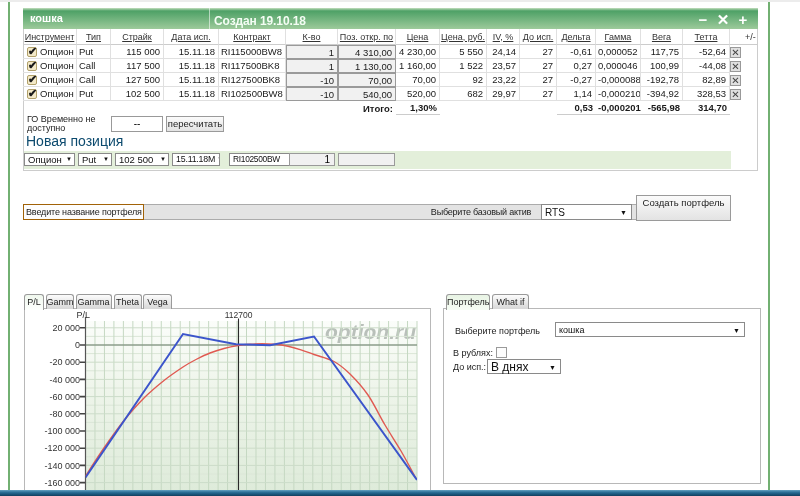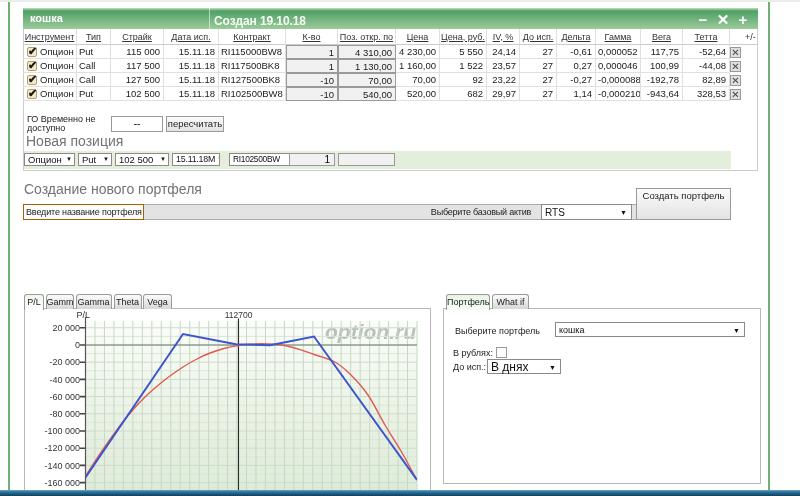--- a/index.html
+++ b/index.html
@@ -24,21 +24,21 @@
 #tbl td.num{text-align:right}
 #tbl td.inp{background:#f1f1f1;border:1px solid #9a9a9a;text-align:right}
 #tbl tr.tot td{border:none;font-weight:bold;text-align:right}
 #tbl tr.tot td.bb{border-bottom:1px solid #ccc}
 .cb{display:inline-block;width:10px;height:10px;background:#f3e9c8;border:1px solid #b1a06a;border-radius:2px;vertical-align:-2px;margin:0 3px 0 2px;position:relative}
 .cb:after{content:"\2714";position:absolute;left:0px;top:-3px;font-size:11px;color:#1a1a1a;font-weight:bold}
 .xbtn{display:inline-block;width:11px;height:11px;background:#e0e0e0;border:1px solid #999;color:#444;font-size:10px;line-height:9px;text-align:center;vertical-align:middle}
 
 .small9{font-size:9px;color:#222}
 .btn{background:linear-gradient(#fbfbfb,#e3e3e3);border:1px solid #9a9a9a;font-size:9.5px;color:#222;text-align:center;white-space:nowrap;overflow:hidden}
-.h17{font-size:14px;color:#737373}
+.h17{font-size:14px;color:#0c4a6e}
 
 #nprow{left:24px;top:150.5px;width:707px;height:18px;background:#e3efda}
 .sel{position:absolute;background:#fff;border:1px solid #8a8a8a;font-size:9.5px;color:#111;height:13px;overflow:hidden;white-space:nowrap;display:flex;justify-content:space-between;align-items:center;padding:0 2px 0 3px}
 .sel .ar{font-size:6px;flex:none;margin-left:2px}
 .ginp{position:absolute;background:#f1f1f1;border:1px solid #9a9a9a;font-size:10px;text-align:right;padding:0 4px;height:13px;line-height:11px}
 
 #crrow{left:23px;top:204px;width:708px;height:16px;background:#e3e3e3;border:1px solid #ababab}
 #crlbl{left:23px;top:204px;width:121px;height:16px;background:#fdfdfd;border:1px solid #a16207;font-size:9px;letter-spacing:-0.15px;line-height:14px;padding-left:2px;color:#222;white-space:nowrap;overflow:hidden}
 
 #gbar{left:20px;top:255px;width:744px;height:21px;background:linear-gradient(#f3f8f0,#dcecd4);border-top:1px solid #c9c9c9;border-bottom:1px solid #cfdccb;text-align:center;font-size:14px;color:#333;line-height:20px;padding-right:7px}
@@ -170,48 +170,66 @@
           <td class="num">15.11.18</td>
           <td>RI102500BW8</td>
           <td class="inp">-10</td>
           <td class="inp">540,00</td>
           <td class="num">520,00</td>
           <td class="num">682</td>
           <td class="num">29,97</td>
           <td class="num">27</td>
           <td class="num">1,14</td>
           <td class="num">-0,000210</td>
-          <td class="num">-943,64</td>
+          <td class="num">-394,92</td>
           <td class="num">328,53</td>
           <td style="border:none;padding:0"><span class="xbtn">✕</span></td>
           <td style="border:none"></td>
         </tr>
 
+<tr class="tot">
+          <td></td>
+          <td></td>
+          <td></td>
+          <td></td>
+          <td></td>
+          <td></td>
+          <td>Итого:</td>
+          <td class="bb">1,30%</td>
+          <td></td>
+          <td></td>
+          <td></td>
+          <td class="bb">0,53</td>
+          <td class="bb">-0,000201</td>
+          <td class="bb">-565,98</td>
+          <td class="bb">314,70</td>
+          <td></td>
+          <td></td>
+        </tr>
 </tbody>
     </table>
 <div class="abs small9" style="left:27px;top:115px;width:90px;line-height:9px">ГО Временно не<br>доступно</div>
 <div class="abs" style="left:111px;top:116px;width:52px;height:16px;border:1px solid #999;background:#fff;font-size:10px;text-align:center;line-height:14px">--</div>
 <div class="abs btn" style="left:166px;top:116px;width:58px;height:16px;line-height:14px">пересчитать</div>
 <div class="abs h17" style="left:26px;top:133px">Новая позиция</div>
 
 <div class="abs" id="nprow"></div>
 <div class="sel" style="left:24px;top:152.5px;width:51px">Опцион<span class="ar">▼</span></div>
 <div class="sel" style="left:78px;top:152.5px;width:34px">Put<span class="ar">▼</span></div>
 <div class="sel" style="left:115px;top:152.5px;width:54px">102 500<span class="ar">▼</span></div>
 <div class="sel" style="left:172px;top:152.5px;width:48px;font-size:8.8px;letter-spacing:-0.2px">15.11.18M<span class="ar">▼</span></div>
 <div class="sel" style="left:229px;top:152.5px;width:68px;font-size:8.4px;letter-spacing:-0.3px">RI102500BW<span class="ar">▼</span></div>
 <div class="ginp" style="left:289px;top:152.5px;width:46px">1</div>
 <div class="ginp" style="left:338px;top:152.5px;width:57px"></div>
 
-<div class="abs h17" style="left:24px;top:181px">Создание нового портфеля</div>
 <div class="abs" id="crrow"></div>
 <div class="abs" id="crlbl">Введите название портфеля</div>
 <div class="abs t10" style="left:426px;top:207px;width:110px;text-align:center;font-size:9px;letter-spacing:-0.2px">Выберите базовый актив</div>
 <div class="abs selw" style="left:541px;top:204px;width:91px;height:16px">RTS<span style="position:absolute;right:4px;top:4px;font-size:7px">▼</span></div>
-<div class="abs btn" style="left:636px;top:188px;width:95px;height:32px;line-height:14px">Создать портфель</div>
+<div class="abs btn" style="left:636px;top:195px;width:95px;height:26px;line-height:14px">Создать портфель</div>
 
 
 <div class="tab act" style="left:24px;width:20px">P/L</div>
 <div class="tab" style="left:45.5px;width:28px">Gamma</div>
 <div class="tab" style="left:75.5px;width:36px">Gamma</div>
 <div class="tab" style="left:113.5px;width:28px">Theta</div>
 <div class="tab" style="left:143px;width:29px">Vega</div>
 <div class="abs" id="lpanel"></div>
 <svg class="abs" style="left:24px;top:308px;z-index:2" width="407" height="182" viewBox="0 0 407 182">
   <defs>

